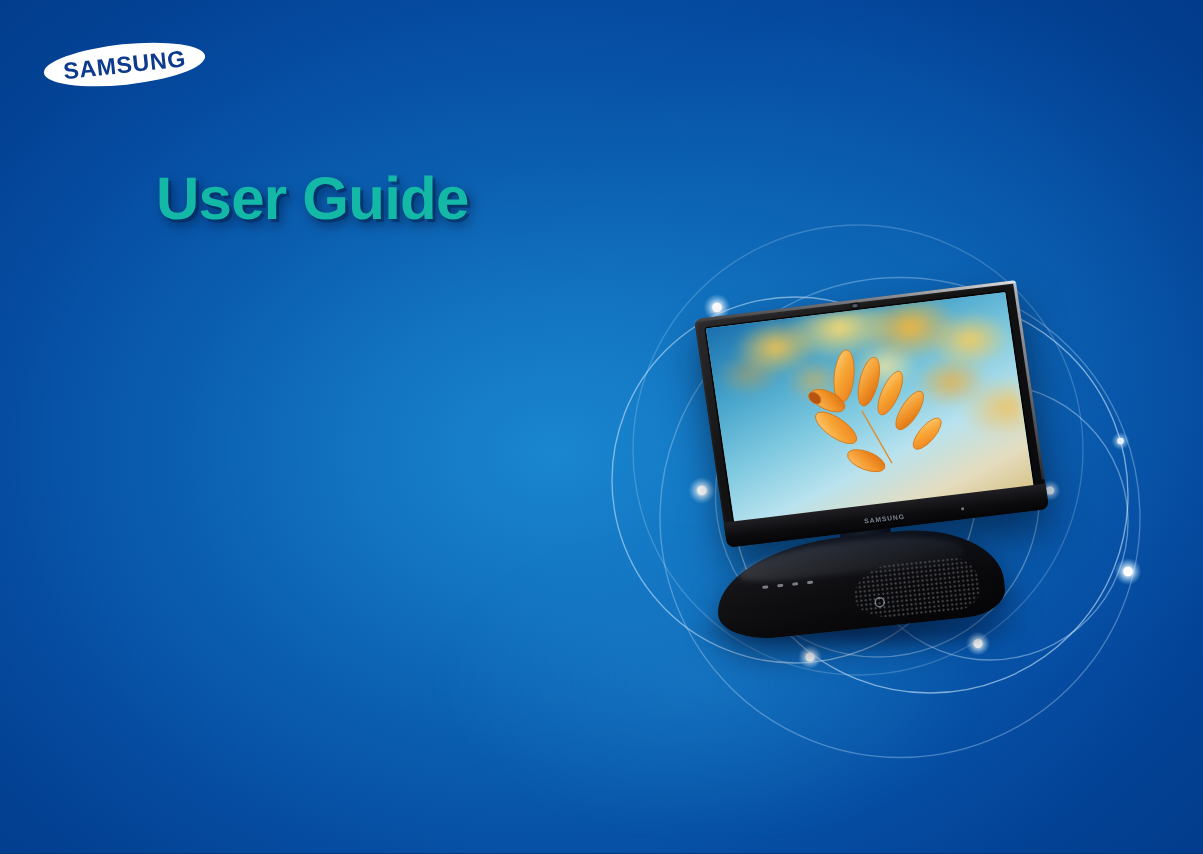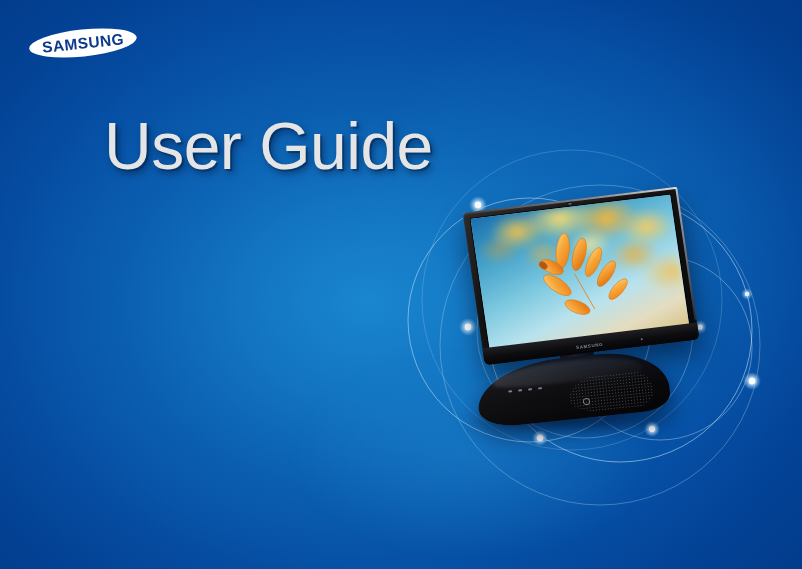--- a/index.html
+++ b/index.html
@@ -76,23 +76,23 @@
     width: 110px;
     height: 34px;
   }
   .logo svg { display: block; }
 
   
   .headline {
     position: absolute;
     left: 104px;
     top: 112px;
-    font-size: 66px;
-    font-weight: normal;
-    color: #e5e5e5;
+    font-size: 40px;
+    font-weight: bold;
+    color: #14b8a6;
     letter-spacing: -0.5px;
     text-shadow:
        2px 2px 0 rgba(0,26,66,0.40),
        3px 4px 7px rgba(0,20,55,0.55);
     white-space: nowrap;
     line-height: 1.05;
   }
 
   
   .monitor-wrap {

